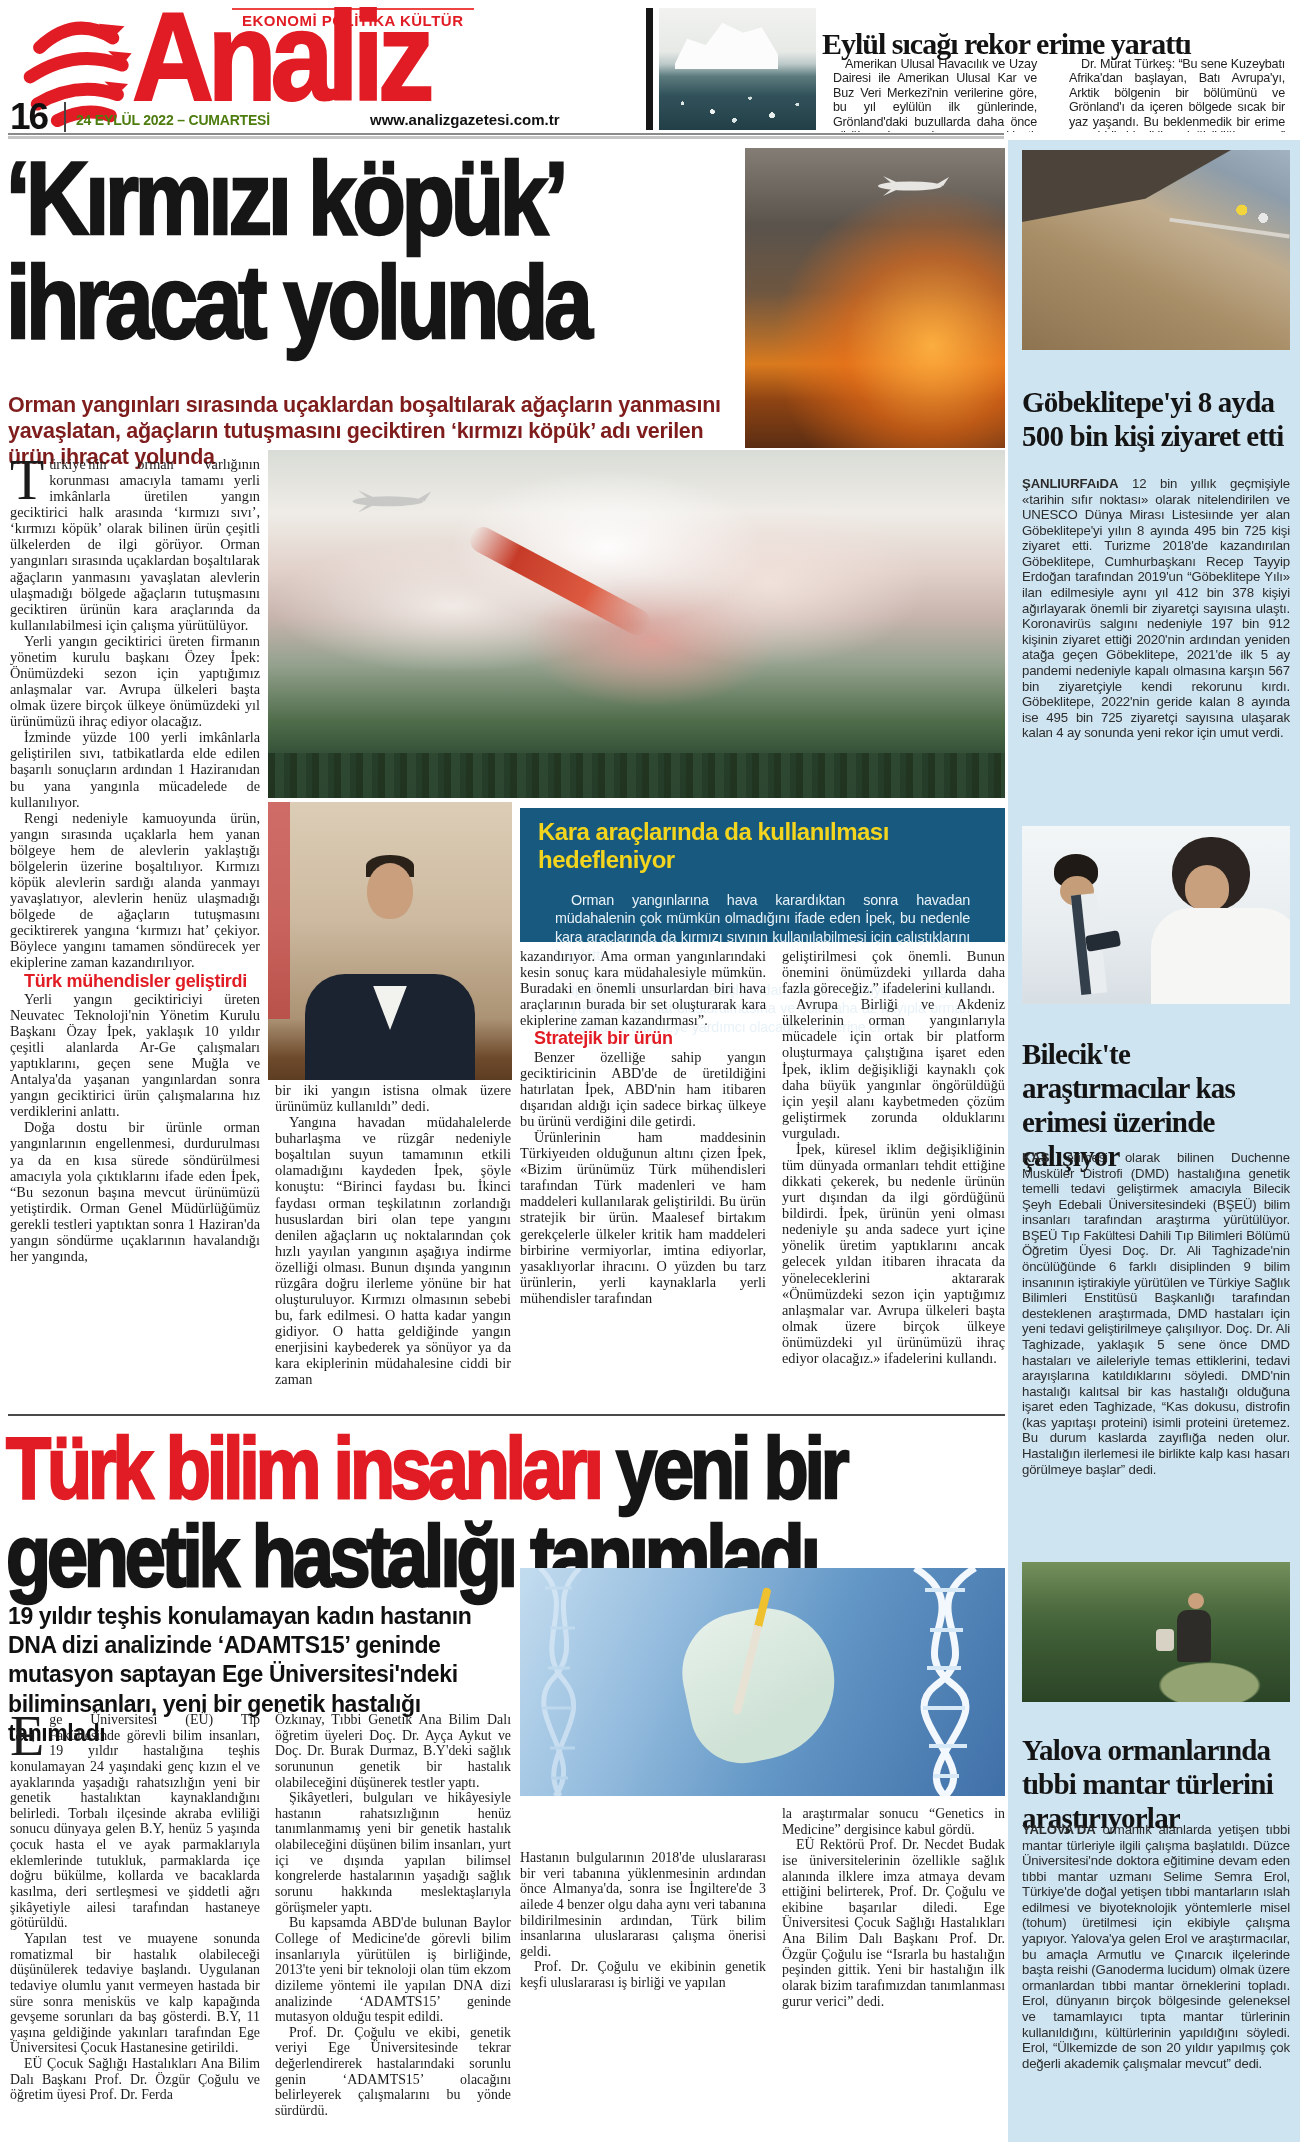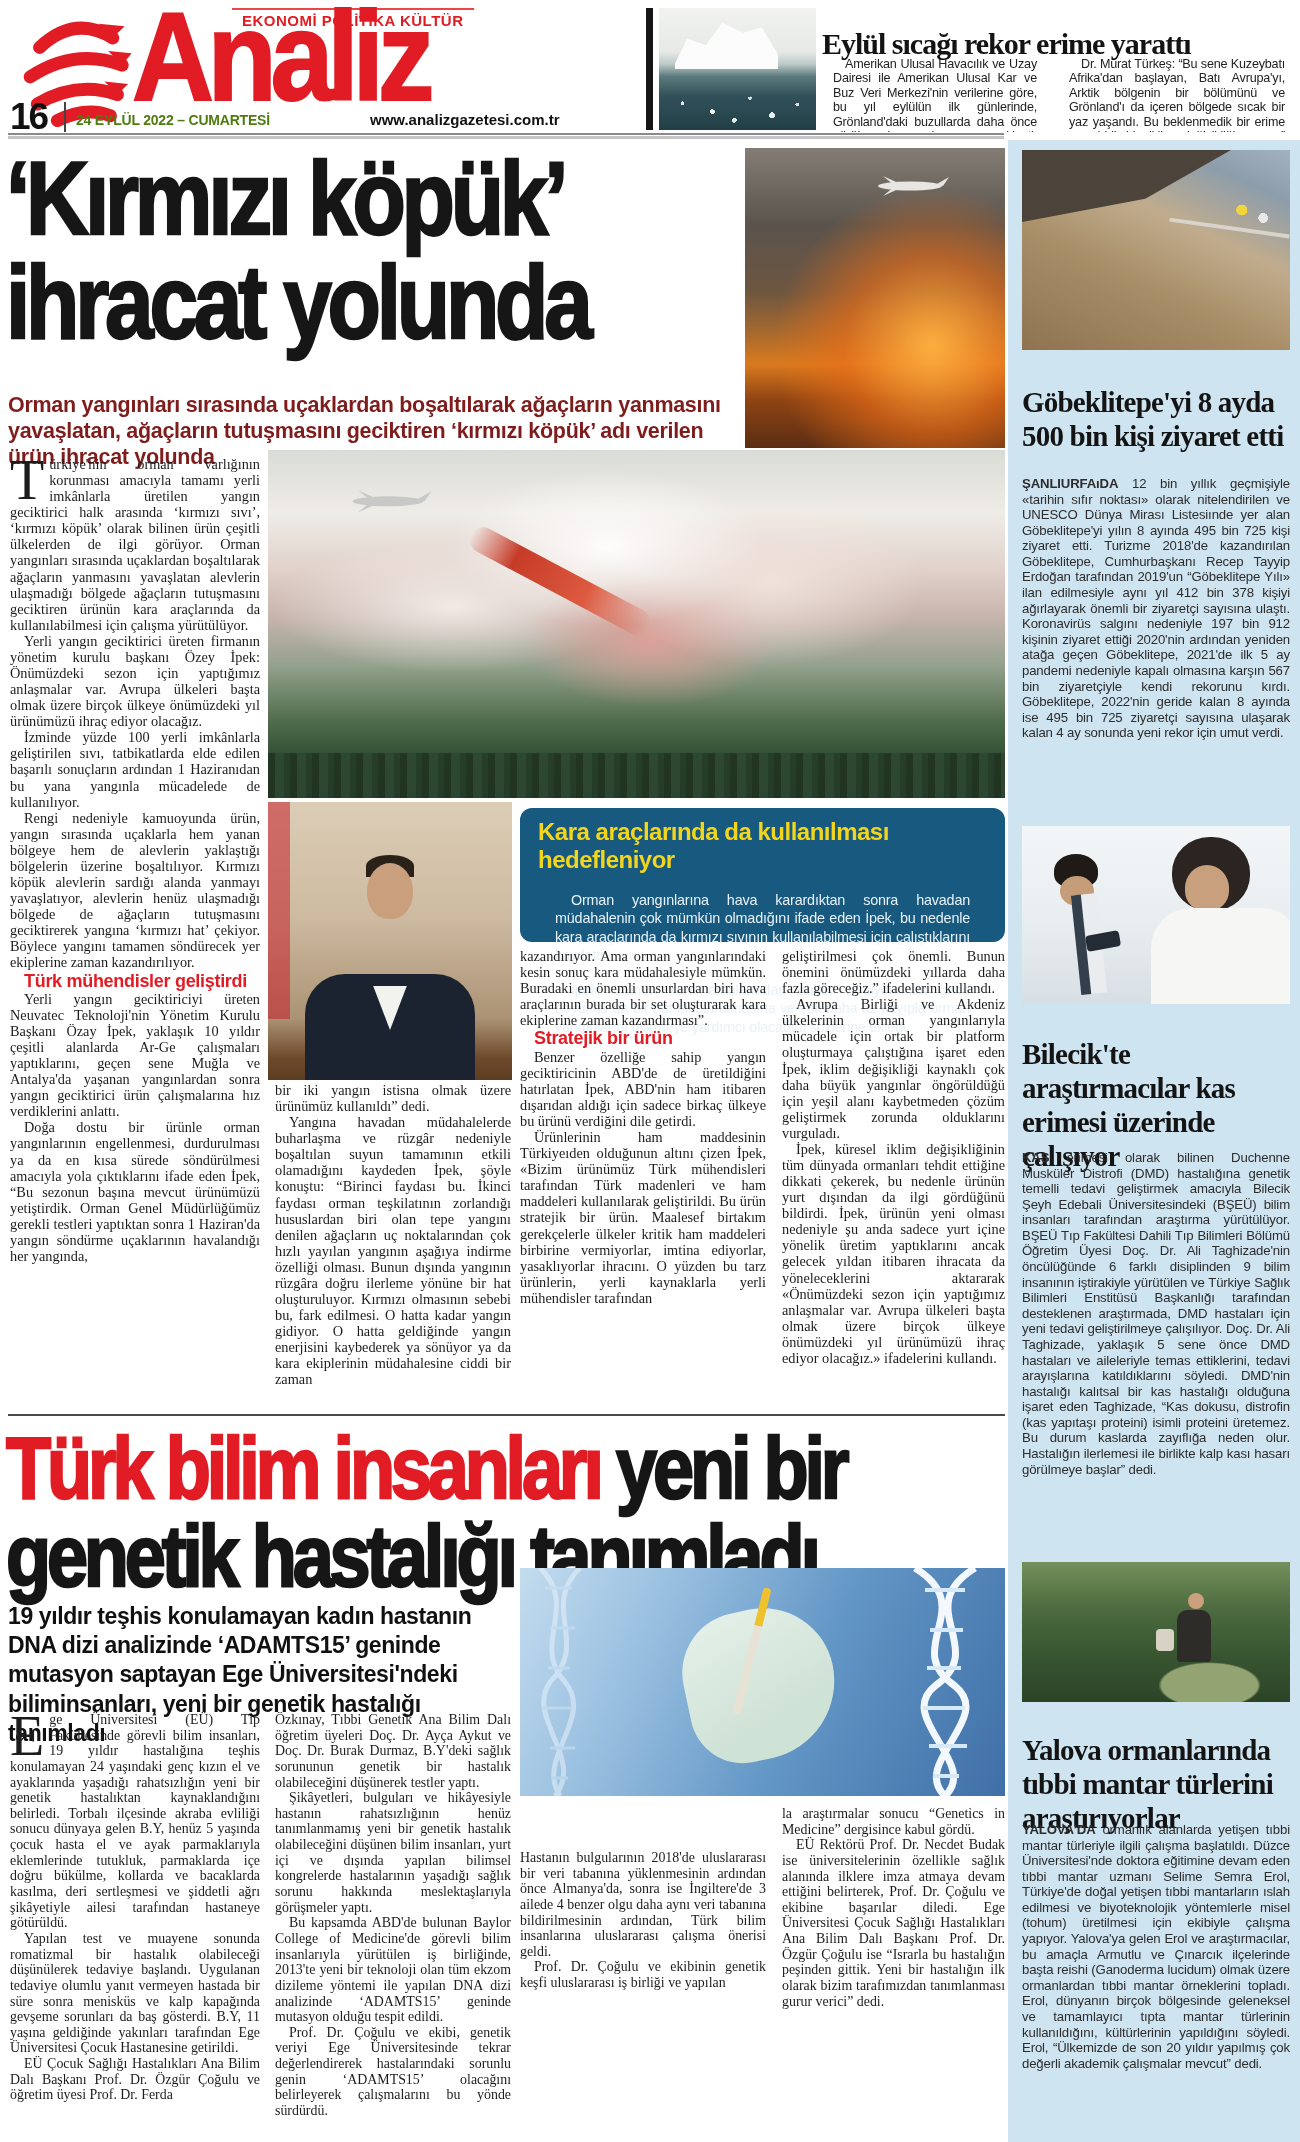--- a/index.html
+++ b/index.html
@@ -58,21 +58,21 @@
   .plane{position:absolute;}
 
   .portrait{position:absolute;left:268px;top:802px;width:244px;height:278px;
     background:linear-gradient(180deg,#dccdb6 0%,#cdbaa0 42%,#ab9274 78%,#6e4a2c 92%,#5d3d22 100%);}
   .portrait .flag{position:absolute;left:0;top:0;width:22px;height:78%;background:rgba(196,30,40,.55);}
   .portrait .head{position:absolute;left:50%;top:22%;width:46px;height:56px;margin-left:-23px;border-radius:50% 50% 46% 46%;background:#c99f7e;}
   .portrait .hair{position:absolute;left:50%;top:19%;width:48px;height:22px;margin-left:-24px;border-radius:50% 50% 0 0;background:#2a2119;}
   .portrait .suit{position:absolute;left:50%;bottom:0;width:170px;height:38%;margin-left:-85px;border-radius:40px 40px 0 0;background:#1c2330;}
   .portrait .shirt{position:absolute;left:50%;bottom:18%;width:34px;height:16%;margin-left:-17px;background:#f2f2ee;clip-path:polygon(0 0,100% 0,50% 100%);}
 
-  .bluebox{position:absolute;left:520px;top:808px;width:485px;height:134px;background:#17597f;padding:10px 18px 0 18px;box-sizing:border-box;border-radius:12px;}
+  .bluebox{position:absolute;left:520px;top:808px;width:485px;height:134px;background:#17597f;padding:10px 18px 0 18px;box-sizing:border-box;}
   .bluebox h3{margin:0 0 7px 0;color:#f3d51e;font-size:24px;letter-spacing:-.5px;font-weight:bold;}
   .bluebox p{margin:17px;color:#e8f2f8;font-size:14.4px;line-height:1.27;text-align:justify;text-indent:16px;letter-spacing:-.2px;}
 
   .bodycol{position:absolute;font-family:"Liberation Serif",serif;font-size:14.3px;line-height:1.125;color:#1c1c1c;text-align:justify;overflow:hidden;}
   .bodycol p{margin:0;text-indent:14px;}
   .bodycol p.noind{text-indent:0;}
   .dropcap{float:left;font-size:56px;line-height:44px;padding:2px 5px 0 0;font-family:"Liberation Serif",serif;color:#1c1c1c;}
   .subhead{color:#e11c24;font-weight:bold;font-family:"Liberation Sans",sans-serif;font-size:18px;margin:9px 0 4px 0;text-indent:0;letter-spacing:-.3px;}
 
   .col1m{left:10px;top:456px;width:250px;height:952px;}

